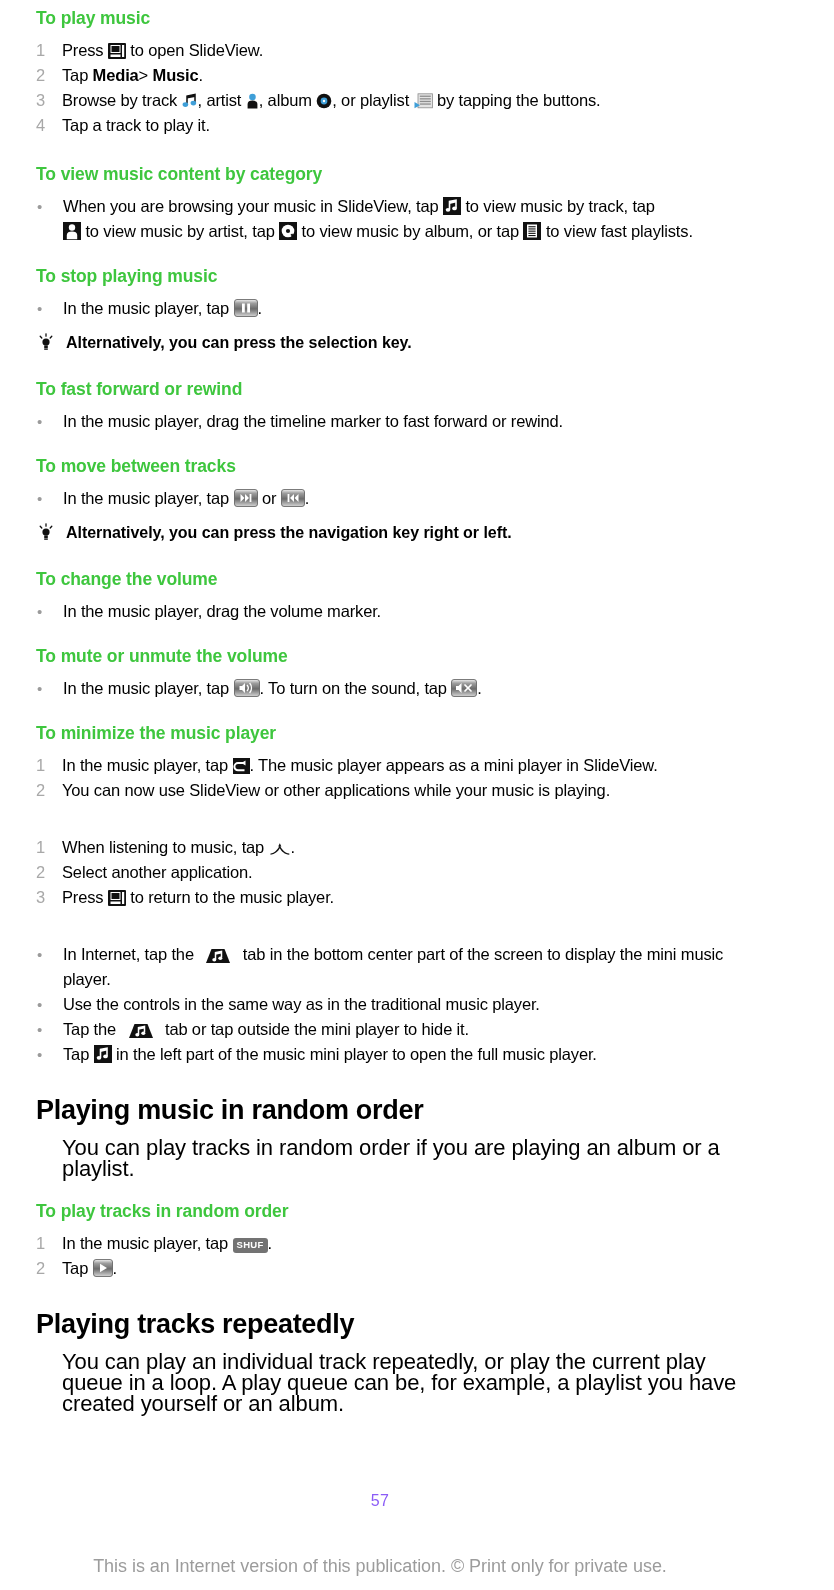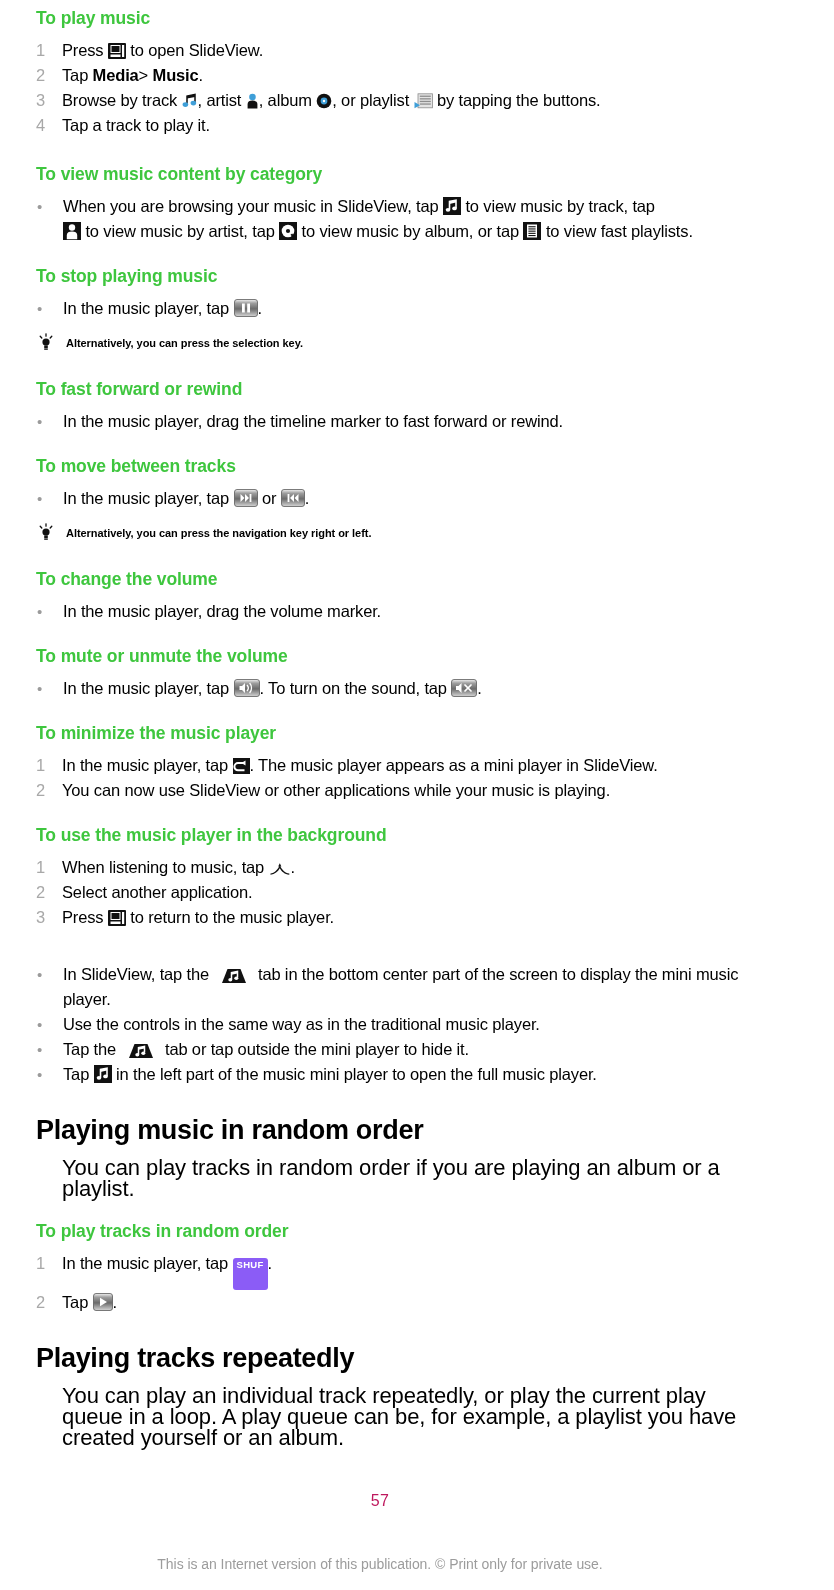--- a/index.html
+++ b/index.html
@@ -73,21 +73,21 @@
     color: #9b9b9b;
     font-size: 15px;
     padding-left: 1px;
   }
   .li .txt {
     flex: 1 1 auto;
   }
   .tip {
     display: flex;
     align-items: flex-start;
-    font-size: 11px;
+    font-size: 16px;
     font-weight: bold;
     line-height: 20px;
     letter-spacing: -0.05px;
   }
   .tip .txt { padding-left: 10px; }
   .indent { padding-left: 26px; }
 
   b { font-weight: bold; }
 
   
@@ -107,32 +107,32 @@
   }
   svg.ic { overflow: visible; }
 
   
   .page-number {
     position: absolute;
     left: 0;
     right: 0;
     top: 1492px;
     text-align: center;
-    color: #be185d;
+    color: #8b5cf6;
     font-size: 16px;
     letter-spacing: 0.3px;
   }
   .footer-note {
     position: absolute;
     left: 0;
     right: 0;
     top: 1556px;
     text-align: center;
     color: #9c9c9c;
-    font-size: 14px;
+    font-size: 18px;
     letter-spacing: -0.05px;
   }
 </style>
 </head>
 <body>
 
 <div class="page">
 
   <div class="sp-8"></div>
   <h3 class="sub-head">To play music</h3>
@@ -377,21 +377,20 @@
         </svg><span>. The music player appears as a mini player in SlideView.</span>
       </span>
     </div>
     <div class="li">
       <span class="marker">2</span>
       <span class="txt">You can now use SlideView or other applications while your music is playing.</span>
     </div>
   </div>
 
   <div class="sp-22"></div>
-  <h3 class="sub-head">To use the music player in the background</h3>
   <div class="sp-10"></div>
   <div class="list">
     <div class="li">
       <span class="marker">1</span>
       <span class="txt">
         <span>When listening to music, tap</span>
         <svg class="ic" width="22" height="14" viewBox="0 0 22 14">
           <path d="M1.5 11.5 C5.5 11 8.5 8 10.8 3.2 C13 8 16 11 20.3 11.5 L20.3 12.8 C15.5 12.2 12.8 9.6 10.8 6.2 C8.8 9.6 6 12.2 1.5 12.8 Z" fill="#111"></path>
           <path d="M10.8 1.2 L12.4 4.6 L9.2 4.6 Z" fill="#111"></path>
         </svg><span>.</span>
@@ -416,21 +415,21 @@
       </span>
     </div>
   </div>
 
   <div class="sp-22"></div>
   <div class="sp-10"></div>
   <div class="list">
     <div class="li">
       <span class="marker bullet">•</span>
       <span class="txt">
-        <span>In SlideView, tap the</span>
+        <span>In Internet, tap the</span>
         <svg class="ic" width="40" height="18" viewBox="0 0 40 18" style="vertical-align:-4px;">
           <path d="M8 17 L13.5 3 L26.5 3 L32 17 Z" fill="#111"></path>
           <path d="M17.5 13.5 L17.5 6.5 L23.5 5.4 L23.5 11.5" stroke="#fff" stroke-width="1.5" fill="none"></path>
           <path d="M17.5 6.5 L23.5 5.4 L23.5 7.6 L17.5 8.7 Z" fill="#fff"></path>
           <ellipse cx="16.3" cy="13.7" rx="2" ry="1.7" fill="#fff"></ellipse>
           <ellipse cx="22.3" cy="12.3" rx="2" ry="1.7" fill="#fff"></ellipse>
         </svg>
         <span>tab in the bottom center part of the screen to display the mini music player.</span>
       </span>
     </div>
@@ -474,21 +473,21 @@
   <p class="body-text indent">You can play tracks in random order if you are playing an album or a playlist.</p>
 
   <div class="sp-22"></div>
   <h3 class="sub-head">To play tracks in random order</h3>
   <div class="sp-10"></div>
   <div class="list">
     <div class="li">
       <span class="marker">1</span>
       <span class="txt">
         <span>In the music player, tap</span>
-        <span class="ic" style="background:#8b5cf6;color:#fff;font-size:9.5px;font-weight:bold;letter-spacing:0.3px;padding:2px 4px 20px 4px;border-radius:3px;vertical-align:1px;line-height:10px;font-family:'Liberation Sans',sans-serif;">SHUF</span><span>.</span>
+        <span class="ic" style="background:#737373;color:#fff;font-size:9.5px;font-weight:bold;letter-spacing:0.3px;padding:2px 4px 3px 4px;border-radius:3px;vertical-align:1px;line-height:10px;font-family:'Liberation Sans',sans-serif;">SHUF</span><span>.</span>
       </span>
     </div>
     <div class="li">
       <span class="marker">2</span>
       <span class="txt">
         <span>Tap</span>
         <svg class="ic" width="20" height="18" viewBox="0 0 20 18">
           <rect x="0.5" y="0.5" width="19" height="17" rx="2.5" fill="url(#btnGrad)" stroke="#5a5a5a" stroke-width="0.8"></rect>
           <path d="M7 4.8 L14 9 L7 13.2 Z" fill="#fff"></path>
         </svg><span>.</span>

